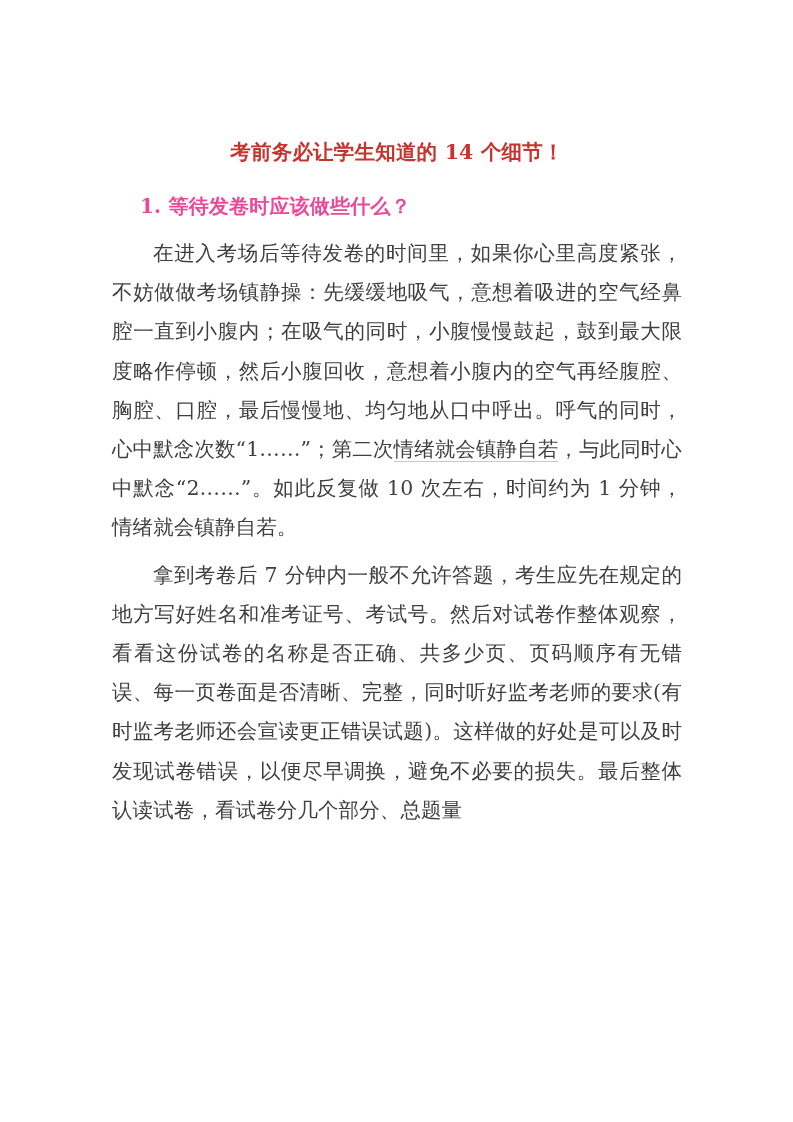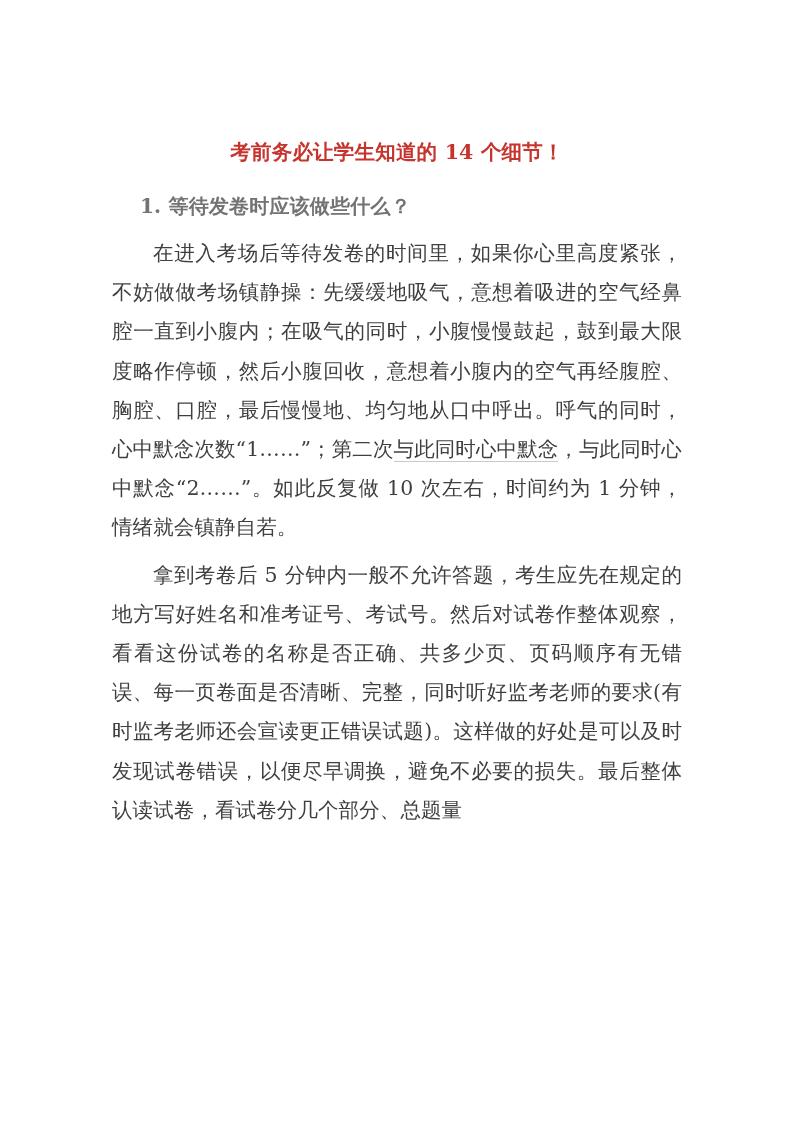--- a/index.html
+++ b/index.html
@@ -36,21 +36,21 @@
     letter-spacing: 0.2px;
     padding-top: 138px;
     white-space: nowrap;
   }
   .section-heading {
     margin: 0;
     padding: 0;
     font-weight: bold;
     font-size: 20px;
     line-height: 39px;
-    color: #737373;
+    color: #ec4899;
     text-indent: 28px;
     letter-spacing: 0.2px;
   }
   .heading-gap-1 { margin-top: 21px; }
   .heading-gap-2 { margin-top: 20px; }
   .body-par {
     margin: 0;
     padding: 0;
     font-size: 20.5px;
     line-height: 39.2px;
@@ -70,19 +70,19 @@
 <body>
 
 <div class="page">
   <div class="content">
 
     <h1 class="doc-title">考前务必让学生知道的 14 个细节！</h1>
 
     <h2 class="section-heading heading-gap-1">1. 等待发卷时应该做些什么？</h2>
 
 
-    <p class="body-par par-gap"><span>在进入考场后等待发卷的时间里，如果你心里高度紧张，不妨做做考场镇静操：先缓缓地吸气，意想着吸进的空气经鼻腔一直到小腹内；在吸气的同时，小腹慢慢鼓起，鼓到最大限度略作停顿，然后小腹回收，意想着小腹内的空气再经腹腔、胸腔、口腔，最后慢慢地、均匀地从口中呼出。呼气的同时，心中默念次数“1……”；第二次</span><span class="u-faint">与此同时心中默念</span><span>，与此同时心中默念“2……”。如此反复做 10 次左右，时间约为 1 分钟，情绪就会镇静自若。</span></p>
+    <p class="body-par par-gap"><span>在进入考场后等待发卷的时间里，如果你心里高度紧张，不妨做做考场镇静操：先缓缓地吸气，意想着吸进的空气经鼻腔一直到小腹内；在吸气的同时，小腹慢慢鼓起，鼓到最大限度略作停顿，然后小腹回收，意想着小腹内的空气再经腹腔、胸腔、口腔，最后慢慢地、均匀地从口中呼出。呼气的同时，心中默念次数“1……”；第二次</span><span class="u-faint">情绪就会镇静自若</span><span>，与此同时心中默念“2……”。如此反复做 10 次左右，时间约为 1 分钟，情绪就会镇静自若。</span></p>
 
 
-    <p class="body-par par-gap"><span>拿到考卷后 5 分钟内一般不允许答题，考生应先在规定的地方写好姓名和准考证号、考试号。然后对试卷作整体观察，看看这份试卷的名称是否正确、共多少页、页码顺序有无错误、每一页卷面是否清晰、完整，同时听好监考老师的要求(有时监考老师还会宣读更正错误试题)。这样做的好处是可以及时发现试卷错误，以便尽早调换，避免不必要的损失。最后整体认读试卷，看试卷分几个部分、总题量</span><span></span></p>
+    <p class="body-par par-gap"><span>拿到考卷后 7 分钟内一般不允许答题，考生应先在规定的地方写好姓名和准考证号、考试号。然后对试卷作整体观察，看看这份试卷的名称是否正确、共多少页、页码顺序有无错误、每一页卷面是否清晰、完整，同时听好监考老师的要求(有时监考老师还会宣读更正错误试题)。这样做的好处是可以及时发现试卷错误，以便尽早调换，避免不必要的损失。最后整体认读试卷，看试卷分几个部分、总题量</span><span></span></p>
 
   </div>
 </div>
 
 </body></html>

